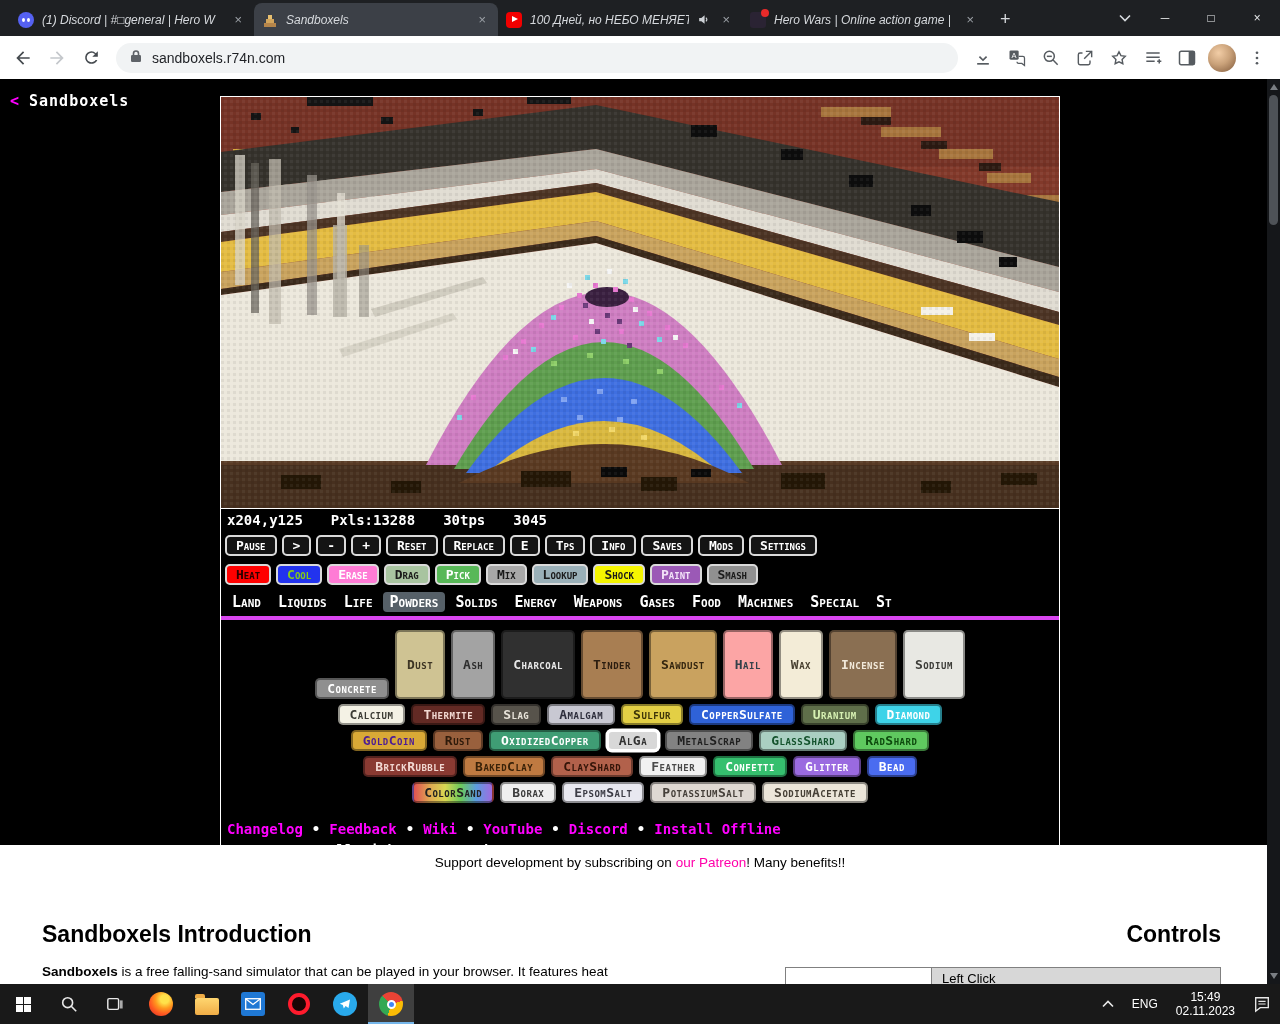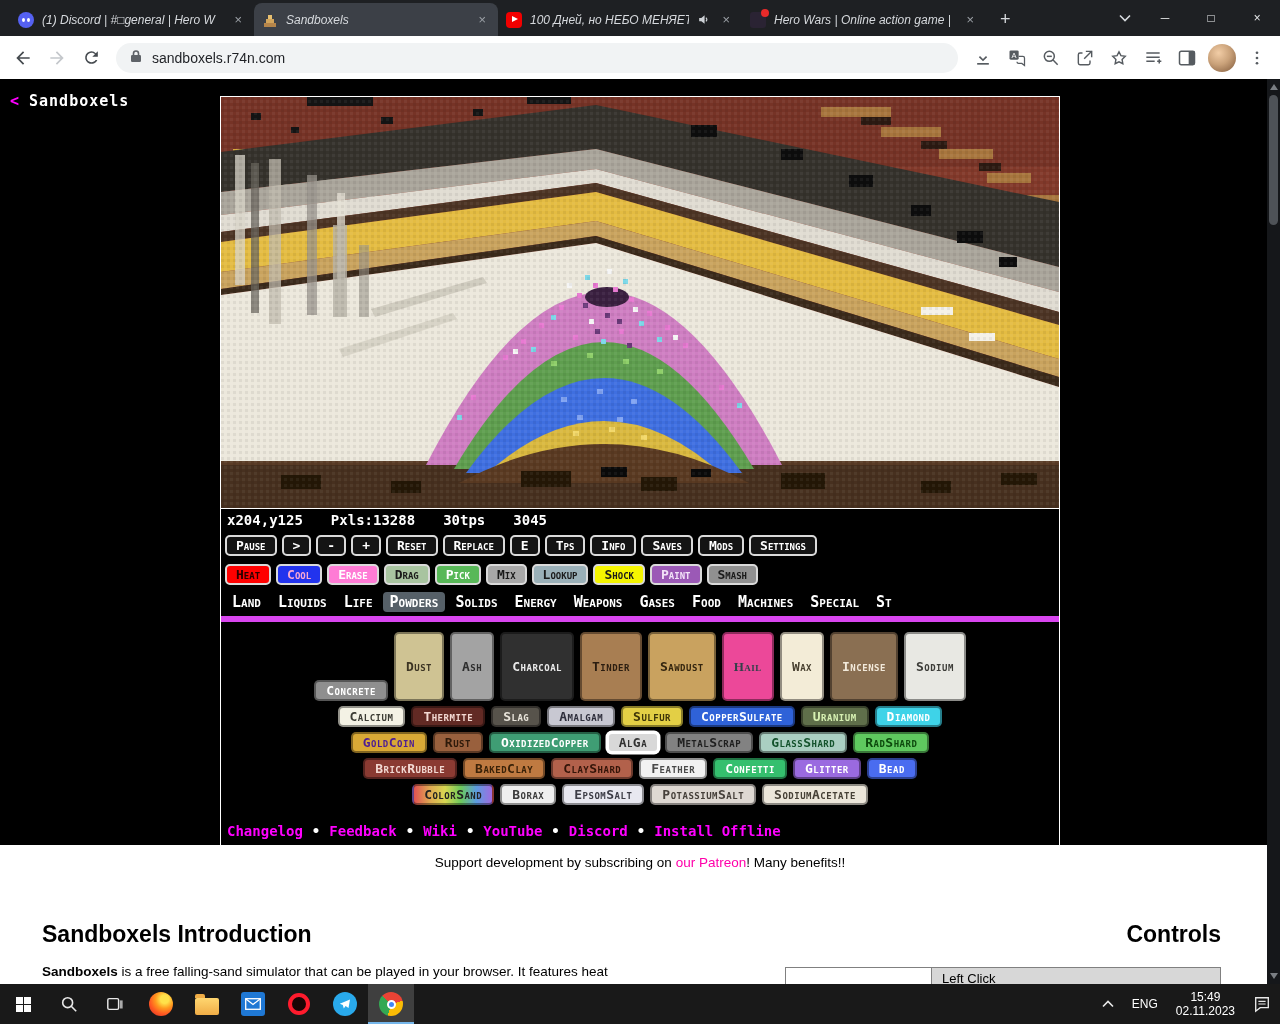--- a/index.html
+++ b/index.html
@@ -40,21 +40,21 @@
   .page{position:absolute;top:79px;left:0;width:1280px;height:766px;background:#000;}
   .sitelogo{position:absolute;top:13px;left:10px;font-family:"DejaVu Sans Mono",monospace;font-weight:bold;font-size:15px;letter-spacing:1px;cursor:pointer;text-decoration:none;}
   .logo-arrow{color:#ff00ff;margin-right:9px;}
   .logo-text{color:#fff;}
   .panel{width:840px;margin:17px auto 0;border:1px solid #fff;background:#000;}
   .sim{border-bottom:1px solid #fff;font-size:0;cursor:crosshair;}
   .sim svg{display:block;}
   .status{display:flex;gap:28px;padding:3px 6px;color:#fff;font:bold 14px "DejaVu Sans Mono",monospace;}
   .row{display:flex;gap:5px;padding:4px 4px;}
   .gb{font:bold 13px "DejaVu Sans Mono",monospace;font-variant:small-caps;color:#fff;background:#141414;border:2px solid #dadada;border-radius:5px;padding:1px 9px;cursor:pointer;white-space:nowrap;}
-  .cats{display:flex;gap:3px;padding:3px 4px 4px;border-bottom:6px solid #d946ef;overflow:hidden;}
+  .cats{display:flex;gap:3px;padding:3px 4px 4px;border-bottom:4px solid #d946ef;overflow:hidden;}
   .cat{font:bold 15px "DejaVu Sans Mono",monospace;font-variant:small-caps;color:#fff;padding:1px 7px;border-radius:4px;white-space:nowrap;cursor:pointer;}
   .cat.selected{background:#566068;}
   .elements{padding:5px 0 8px;}
   .erow{display:flex;gap:6px;justify-content:center;margin:5px 0;}
   .el{font:bold 13px "DejaVu Sans Mono",monospace;font-variant:small-caps;letter-spacing:.5px;border:2px solid rgba(0,0,0,.4);border-radius:5px;padding:1px 10px;cursor:pointer;white-space:nowrap;}
   .el.selected{border-color:#fff;box-shadow:0 0 0 1.5px #fff;}
   .linksrow{padding:5px 6px 2px;font:bold 14px "DejaVu Sans Mono",monospace;}
   .flink{margin-right:9px;}
   .flink.link{color:#ff00ff;cursor:pointer;}
   .flink.sep{color:#fff;}
@@ -406,21 +406,21 @@
         <button class="gb">Tps</button>
         <button class="gb">Info</button>
         <button class="gb">Saves</button>
         <button class="gb">Mods</button>
         <button class="gb">Settings</button>
       </div>
 
     <div class="row">
 
     <button class="gb" style="background: rgb(255, 0, 0); color: rgb(43, 0, 0);">Heat</button>
-        <button class="gb" style="background: rgb(34, 51, 238); color: #f9a8d4;">Cool</button>
+        <button class="gb" style="background: rgb(34, 51, 238); color: #84cc16;">Cool</button>
         <button class="gb" style="background: rgb(255, 123, 213); color: rgb(255, 255, 255);">Erase</button>
         <button class="gb" style="background: rgb(168, 196, 160); color: rgb(26, 26, 26);">Drag</button>
         <button class="gb" style="background: rgb(88, 184, 88); color: rgb(255, 255, 255);">Pick</button>
         <button class="gb" style="background: rgb(168, 168, 168); color: rgb(26, 26, 26);">Mix</button>
         <button class="gb" style="background: rgb(154, 176, 184); color: rgb(26, 26, 26);">Lookup</button>
         <button class="gb" style="background: rgb(245, 245, 0); color: rgb(26, 26, 26);">Shock</button>
         <button class="gb" style="background: rgb(155, 89, 182); color: rgb(242, 226, 248);">Paint</button>
         <button class="gb" style="background: rgb(144, 144, 144); color: rgb(26, 26, 26);">Smash</button>
       </div>
 
@@ -442,21 +442,21 @@
 
     <div class="elements">
       <div class="erow">
 
       <button class="el" style="background: rgb(143, 143, 143); color: rgb(255, 255, 255); margin-top: 48px;">Concrete</button>
           <button class="el" style="background: rgb(207, 195, 147); color: rgb(61, 53, 36);">Dust</button>
           <button class="el" style="background: rgb(163, 163, 163); color: rgb(46, 46, 46);">Ash</button>
           <button class="el" style="background: rgb(48, 48, 48); color: rgb(232, 232, 232);">Charcoal</button>
           <button class="el" style="background: rgb(168, 126, 82); color: rgb(43, 29, 16);">Tinder</button>
           <button class="el" style="background: rgb(201, 162, 95); color: rgb(51, 37, 15);">Sawdust</button>
-          <button class="el" style="background: #ec4899; color: rgb(51, 64, 74); font-family: Liberation Serif, serif;">Hail</button>
+          <button class="el" style="background: #fca5a5; color: rgb(51, 64, 74);">Hail</button>
           <button class="el" style="background: rgb(243, 236, 215); color: rgb(74, 66, 50);">Wax</button>
           <button class="el" style="background: rgb(138, 111, 82); color: rgb(242, 233, 218);">Incense</button>
           <button class="el" style="background: rgb(232, 232, 227); color: rgb(60, 60, 56);">Sodium</button>
         </div>
       <div class="erow">
 
       <button class="el" style="background: rgb(244, 242, 229); color: rgb(59, 59, 51);">Calcium</button>
           <button class="el" style="background: rgb(98, 42, 36); color: rgb(243, 217, 210);">Thermite</button>
           <button class="el" style="background: rgb(87, 83, 75); color: rgb(232, 228, 218);">Slag</button>
           <button class="el" style="background: rgb(200, 200, 210); color: rgb(46, 46, 60);">Amalgam</button>

